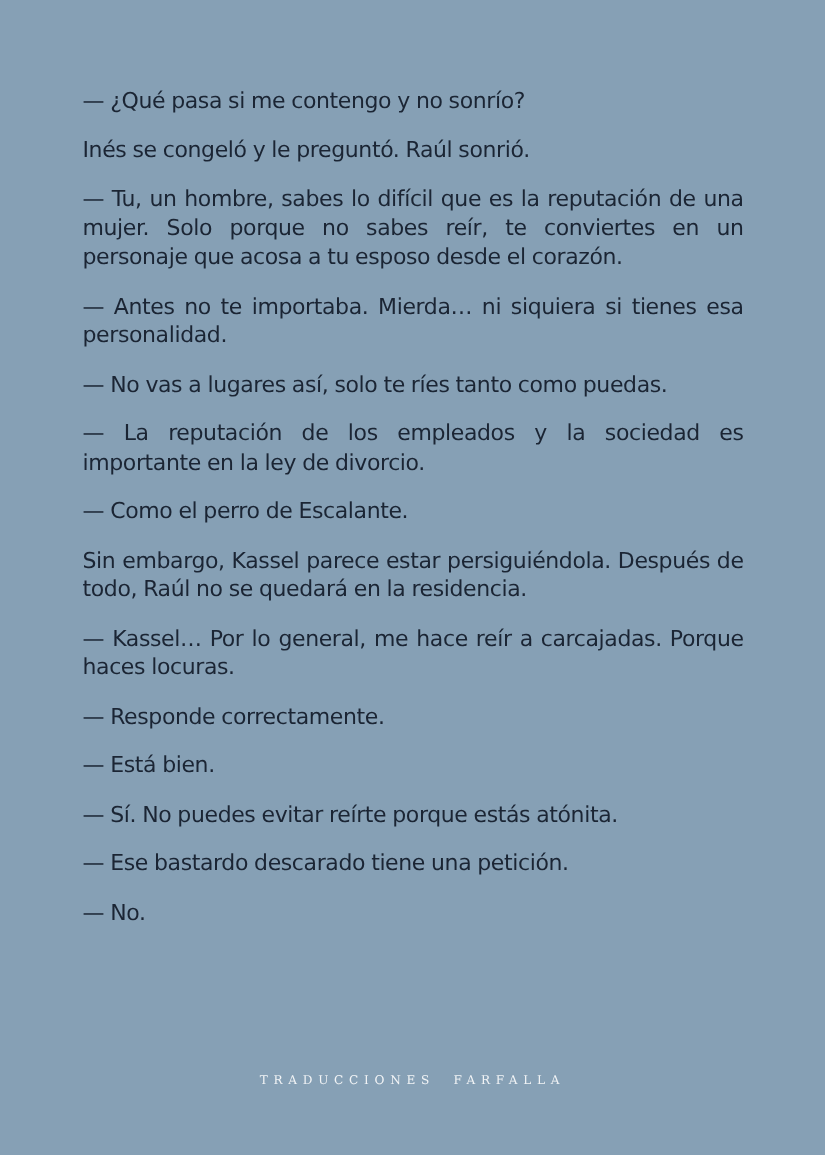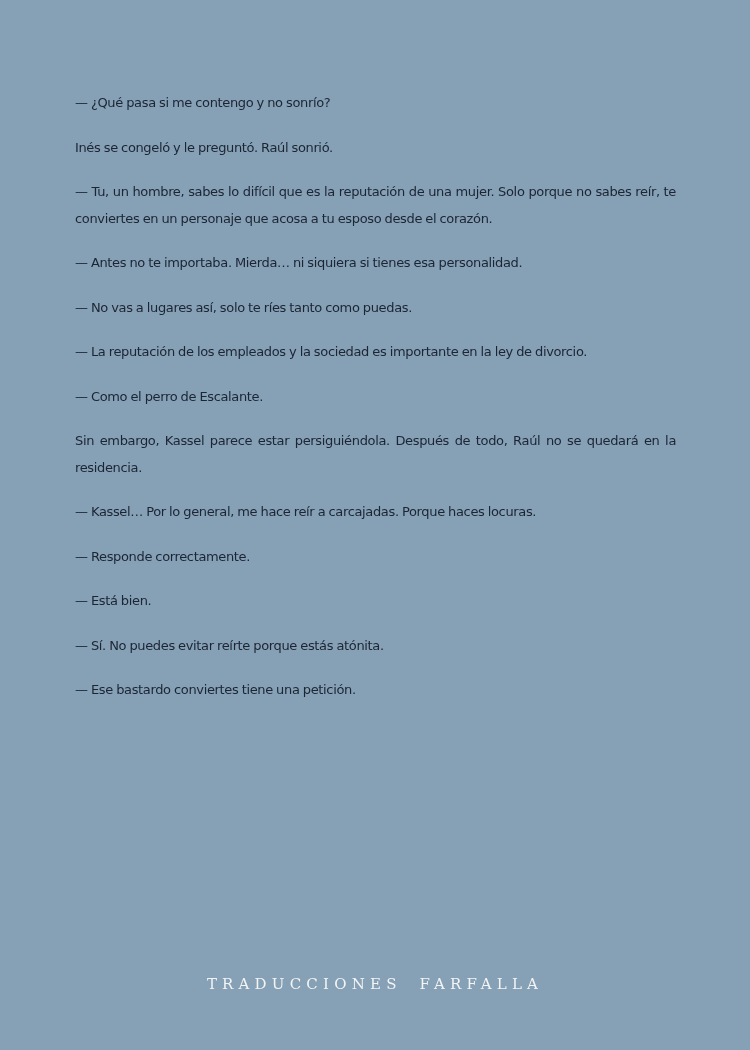--- a/index.html
+++ b/index.html
@@ -14,36 +14,36 @@
       overflow: hidden;
       font-family: "DejaVu Sans", sans-serif;
     }
     .page {
       position: absolute;
       left: 75px;
       top: 74px;
       width: 601px;
     }
     .para {
-      margin: 16px 0 18px 0;
-      font-size: 13px;
+      margin: 4px 0 18px 0;
+      font-size: 20px;
       line-height: 26.5px;
       color: #1b2534;
       text-align: justify;
       letter-spacing: -0.35px;
       word-spacing: -0.5px;
     }
     .footer {
       position: absolute;
       left: 0;
       width: 750px;
       top: 975px;
       text-align: center;
       font-family: "DejaVu Serif", serif;
-      font-size: 15px;
+      font-size: 11px;
       letter-spacing: 5.2px;
       color: #f2f4f6;
       word-spacing: 8px;
     }
   </style>
 </head>
 <body>
 
 <div class="page">
   <p class="para">— ¿Qué pasa si me contengo y no sonrío?</p>
@@ -51,16 +51,17 @@
   <p class="para">— Tu, un hombre, sabes lo difícil que es la reputación de una mujer. Solo porque no sabes reír, te conviertes en un personaje que acosa a tu esposo desde el corazón.</p>
   <p class="para">— Antes no te importaba. Mierda… ni siquiera si tienes esa personalidad.</p>
   <p class="para">— No vas a lugares así, solo te ríes tanto como puedas.</p>
   <p class="para">— La reputación de los empleados y la sociedad es importante en la ley de divorcio.</p>
   <p class="para">— Como el perro de Escalante.</p>
   <p class="para">Sin embargo, Kassel parece estar persiguiéndola. Después de todo, Raúl no se quedará en la residencia.</p>
   <p class="para">— Kassel… Por lo general, me hace reír a carcajadas. Porque haces locuras.</p>
   <p class="para">— Responde correctamente.</p>
   <p class="para">— Está bien.</p>
   <p class="para">— Sí. No puedes evitar reírte porque estás atónita.</p>
-  <p class="para">— Ese bastardo conviertes tiene una petición.</p>
+  <p class="para">— Ese bastardo descarado tiene una petición.</p>
+  <p class="para">— No.</p>
 </div>
 
 <div class="footer">TRADUCCIONES FARFALLA</div>
 
 </body></html>

